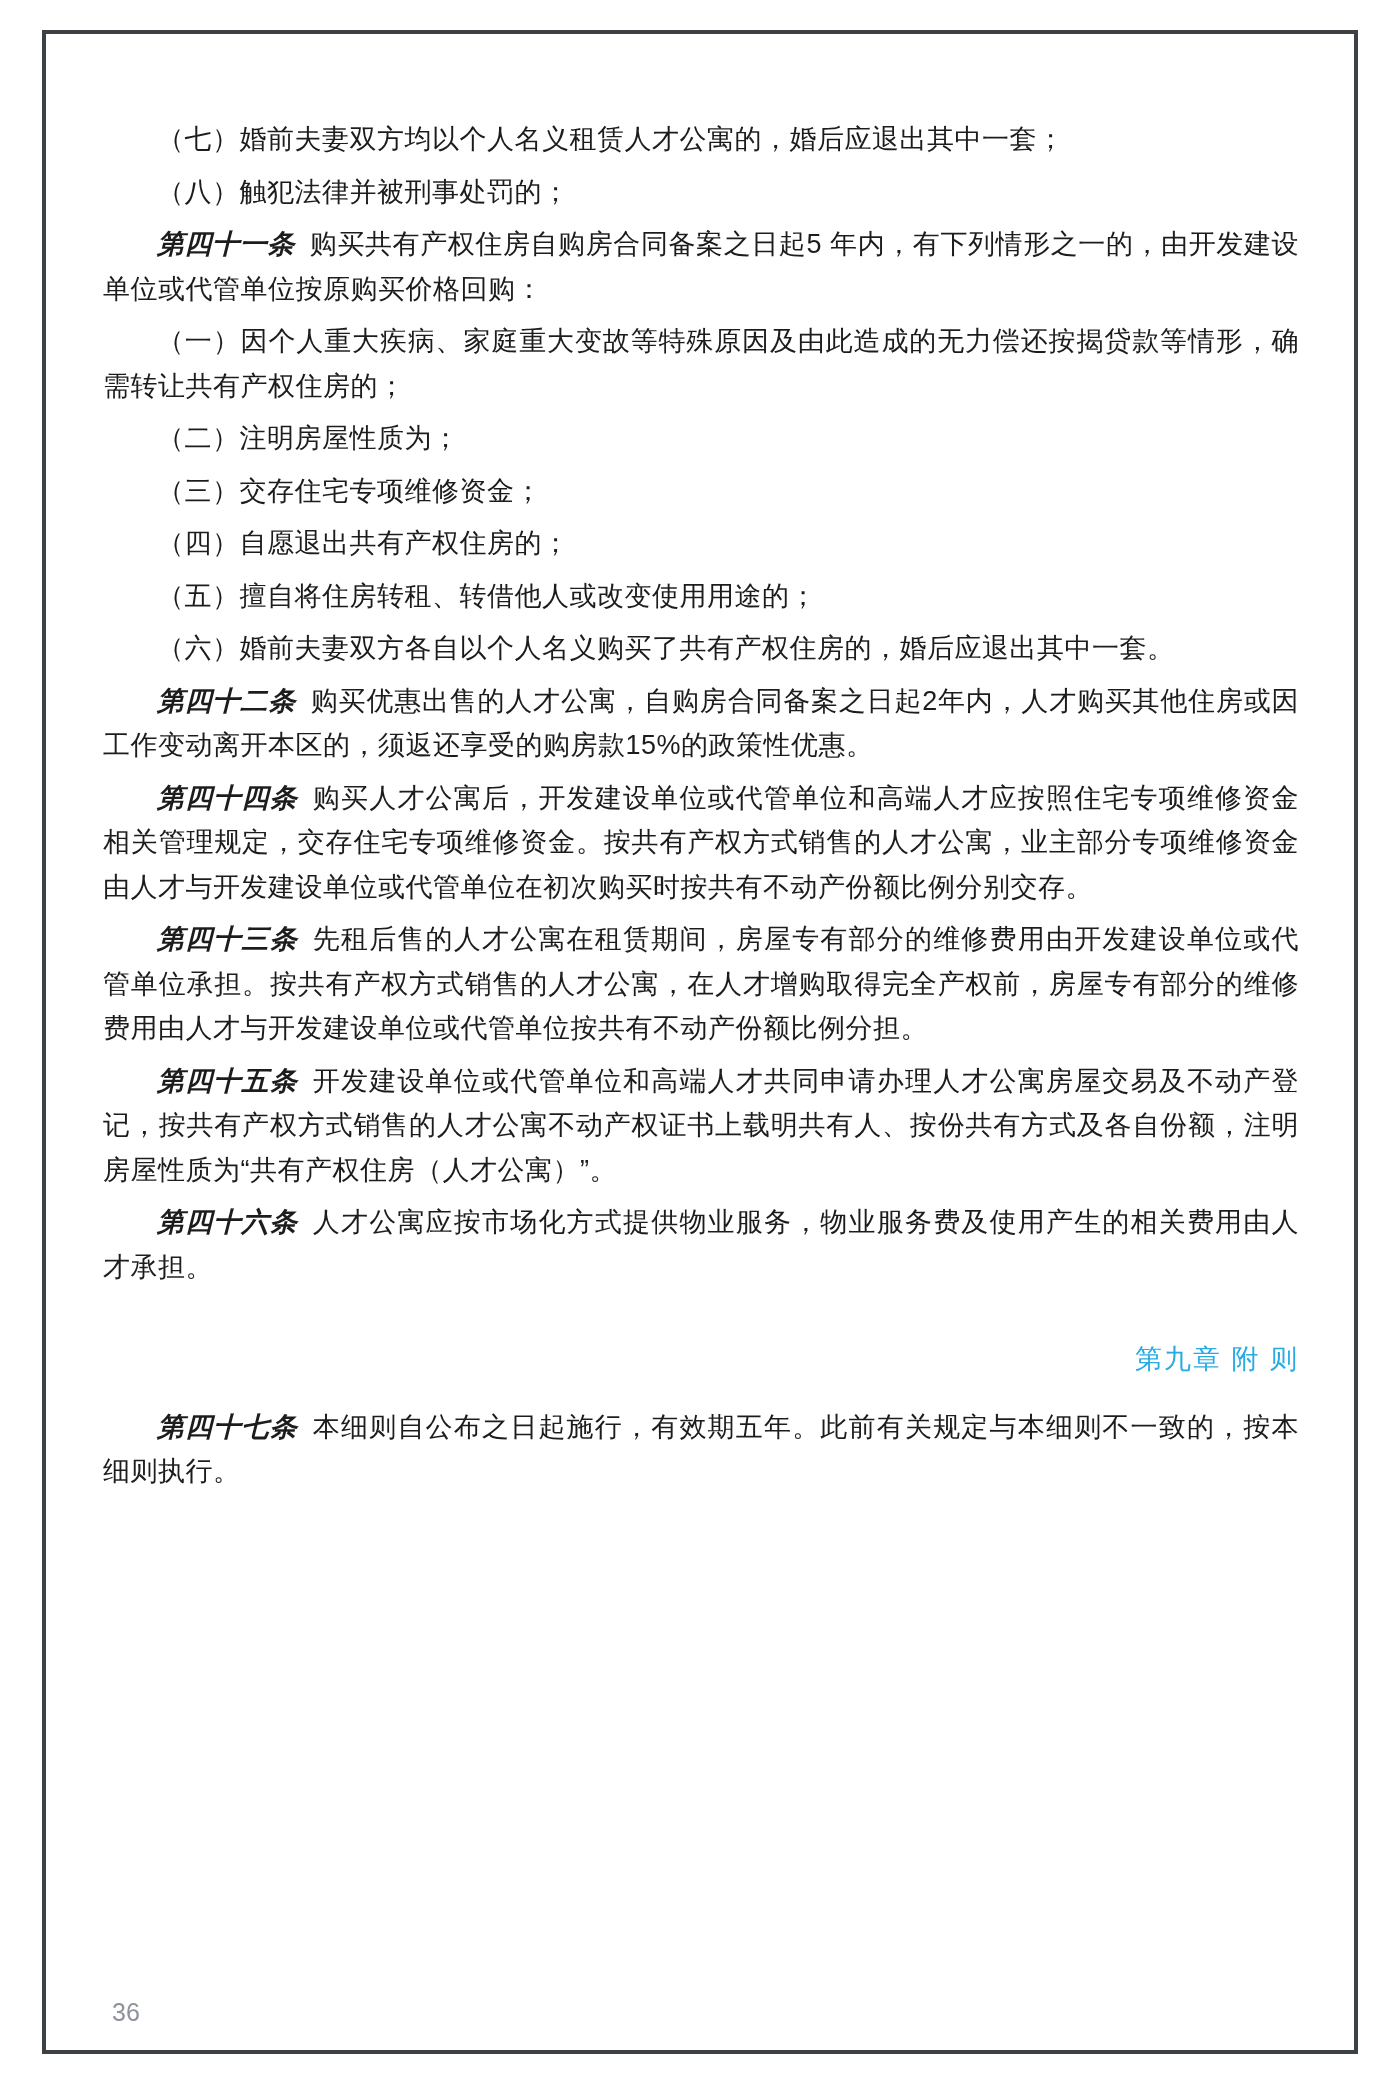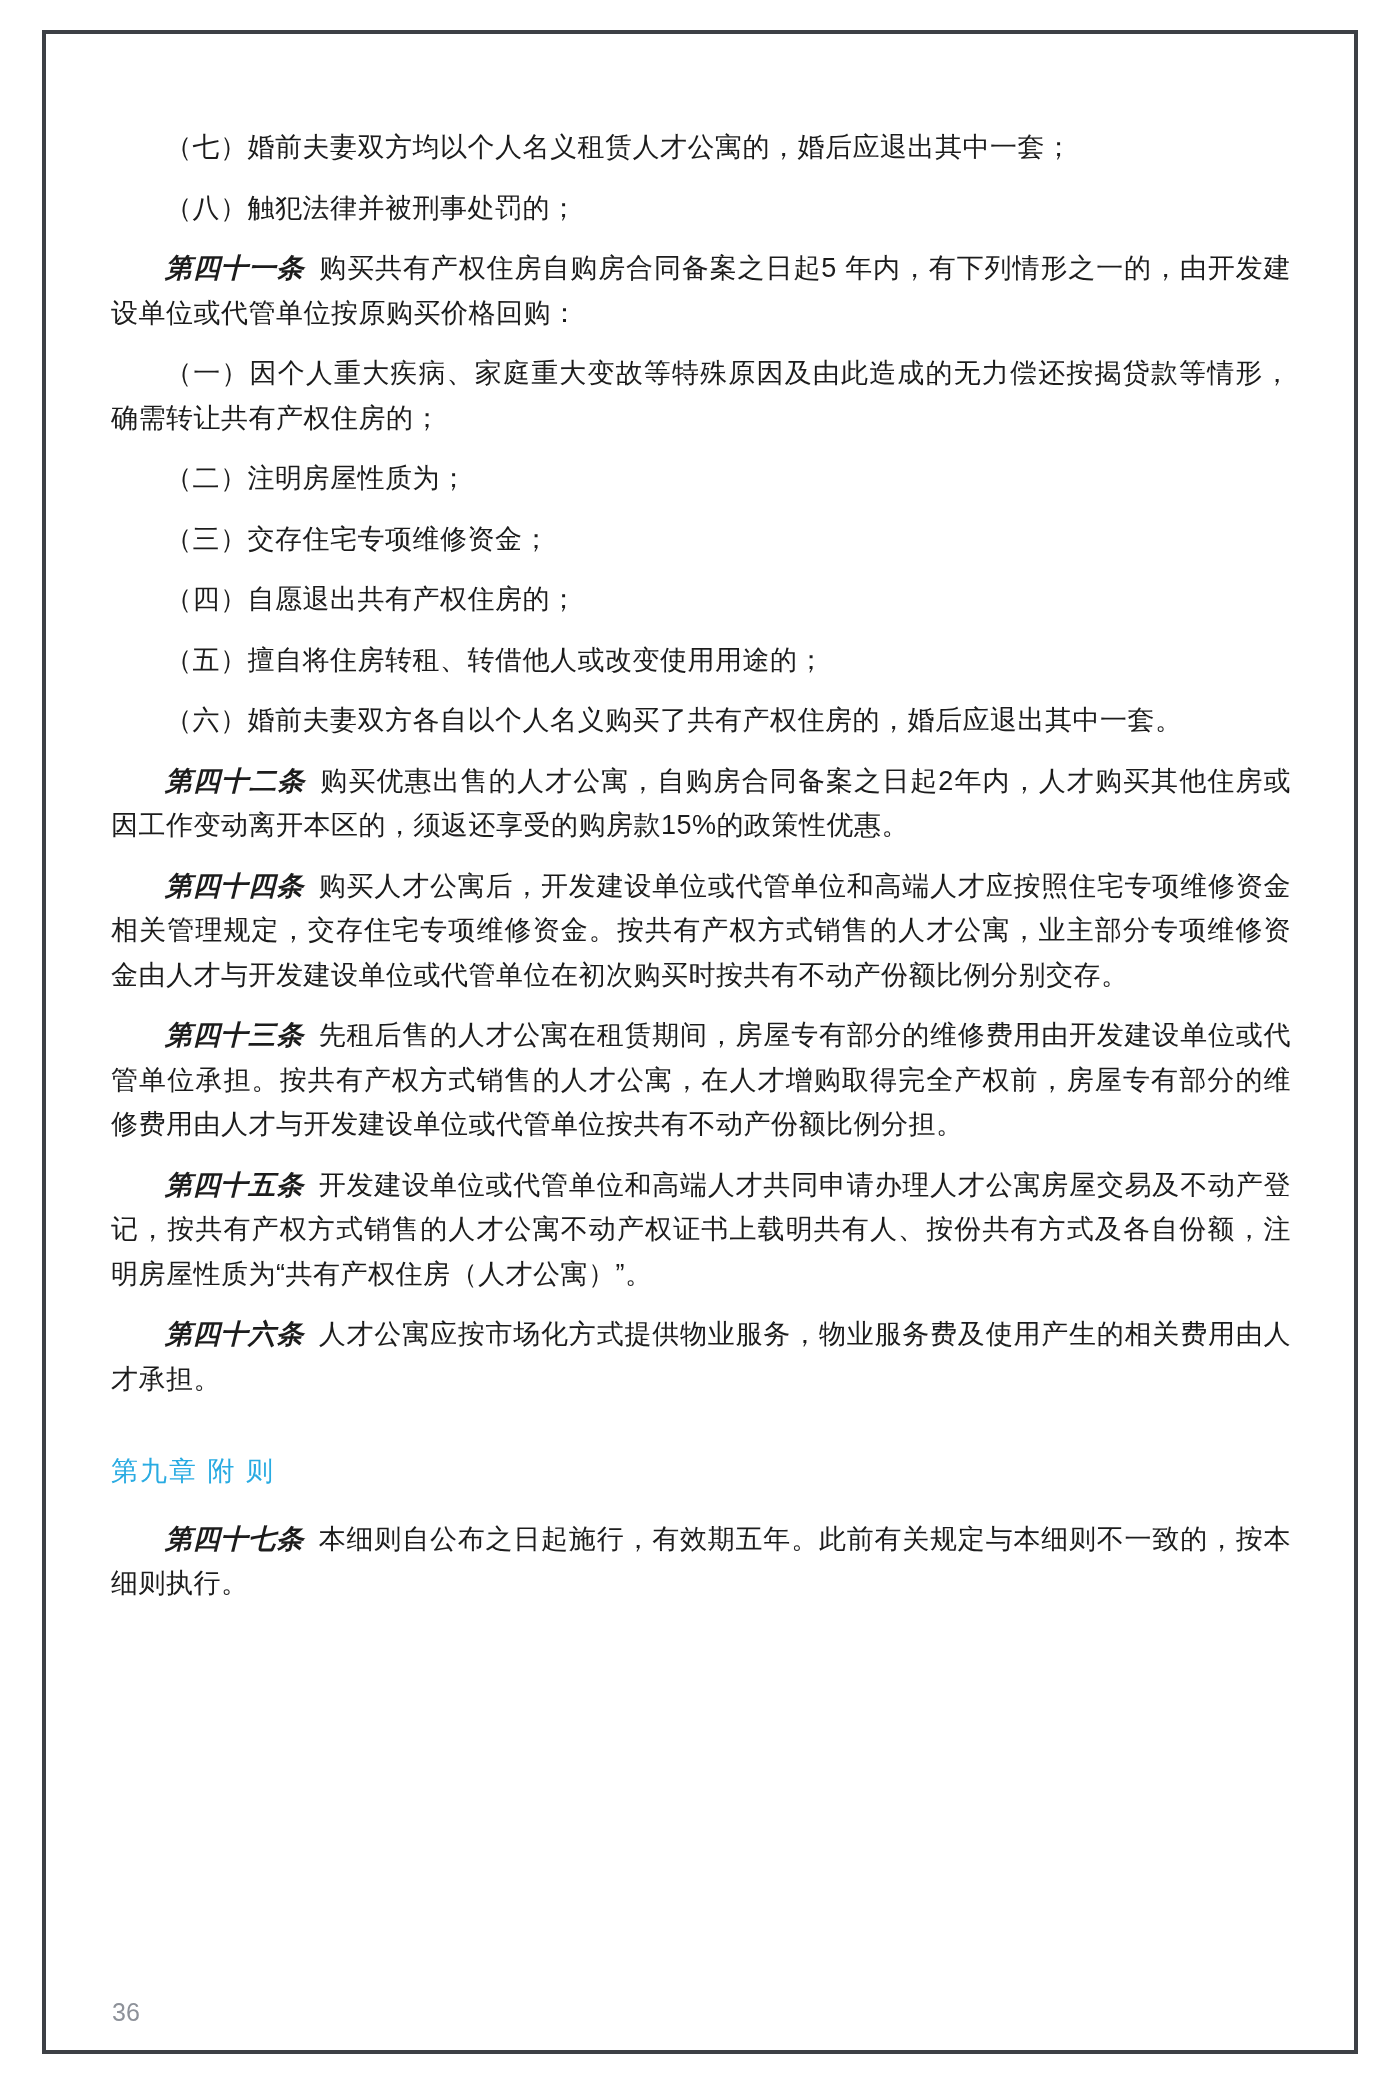--- a/index.html
+++ b/index.html
@@ -28,36 +28,36 @@
   .doc-body {
     position: absolute;
     left: 49px;
     top: 75px;
     width: 1212px;
     color: #1c1c1c;
     font-size: 27px;
     line-height: 44.5px;
   }
   .doc-body p, .doc-body h2 {
-    margin: 16px;
+    margin: 8px;
     padding: 0;
     font-weight: normal;
   }
   .block {
     text-align: justify;
     text-indent: 2em;
     letter-spacing: 0.5px;
   }
   .block .article-lead {
     font-weight: bold;
     margin-right: 0.55em;
     font-style: italic;
   }
   .heading {
-    text-align: left;
+    text-align: right;
     text-indent: 0;
     font-weight: bold;
     color: #29ABE2;
     font-size: 27px;
     margin-top: 48px !important;
     margin-bottom: 23px !important;
     letter-spacing: 2px;
   }
   .page-number {
     position: absolute;

